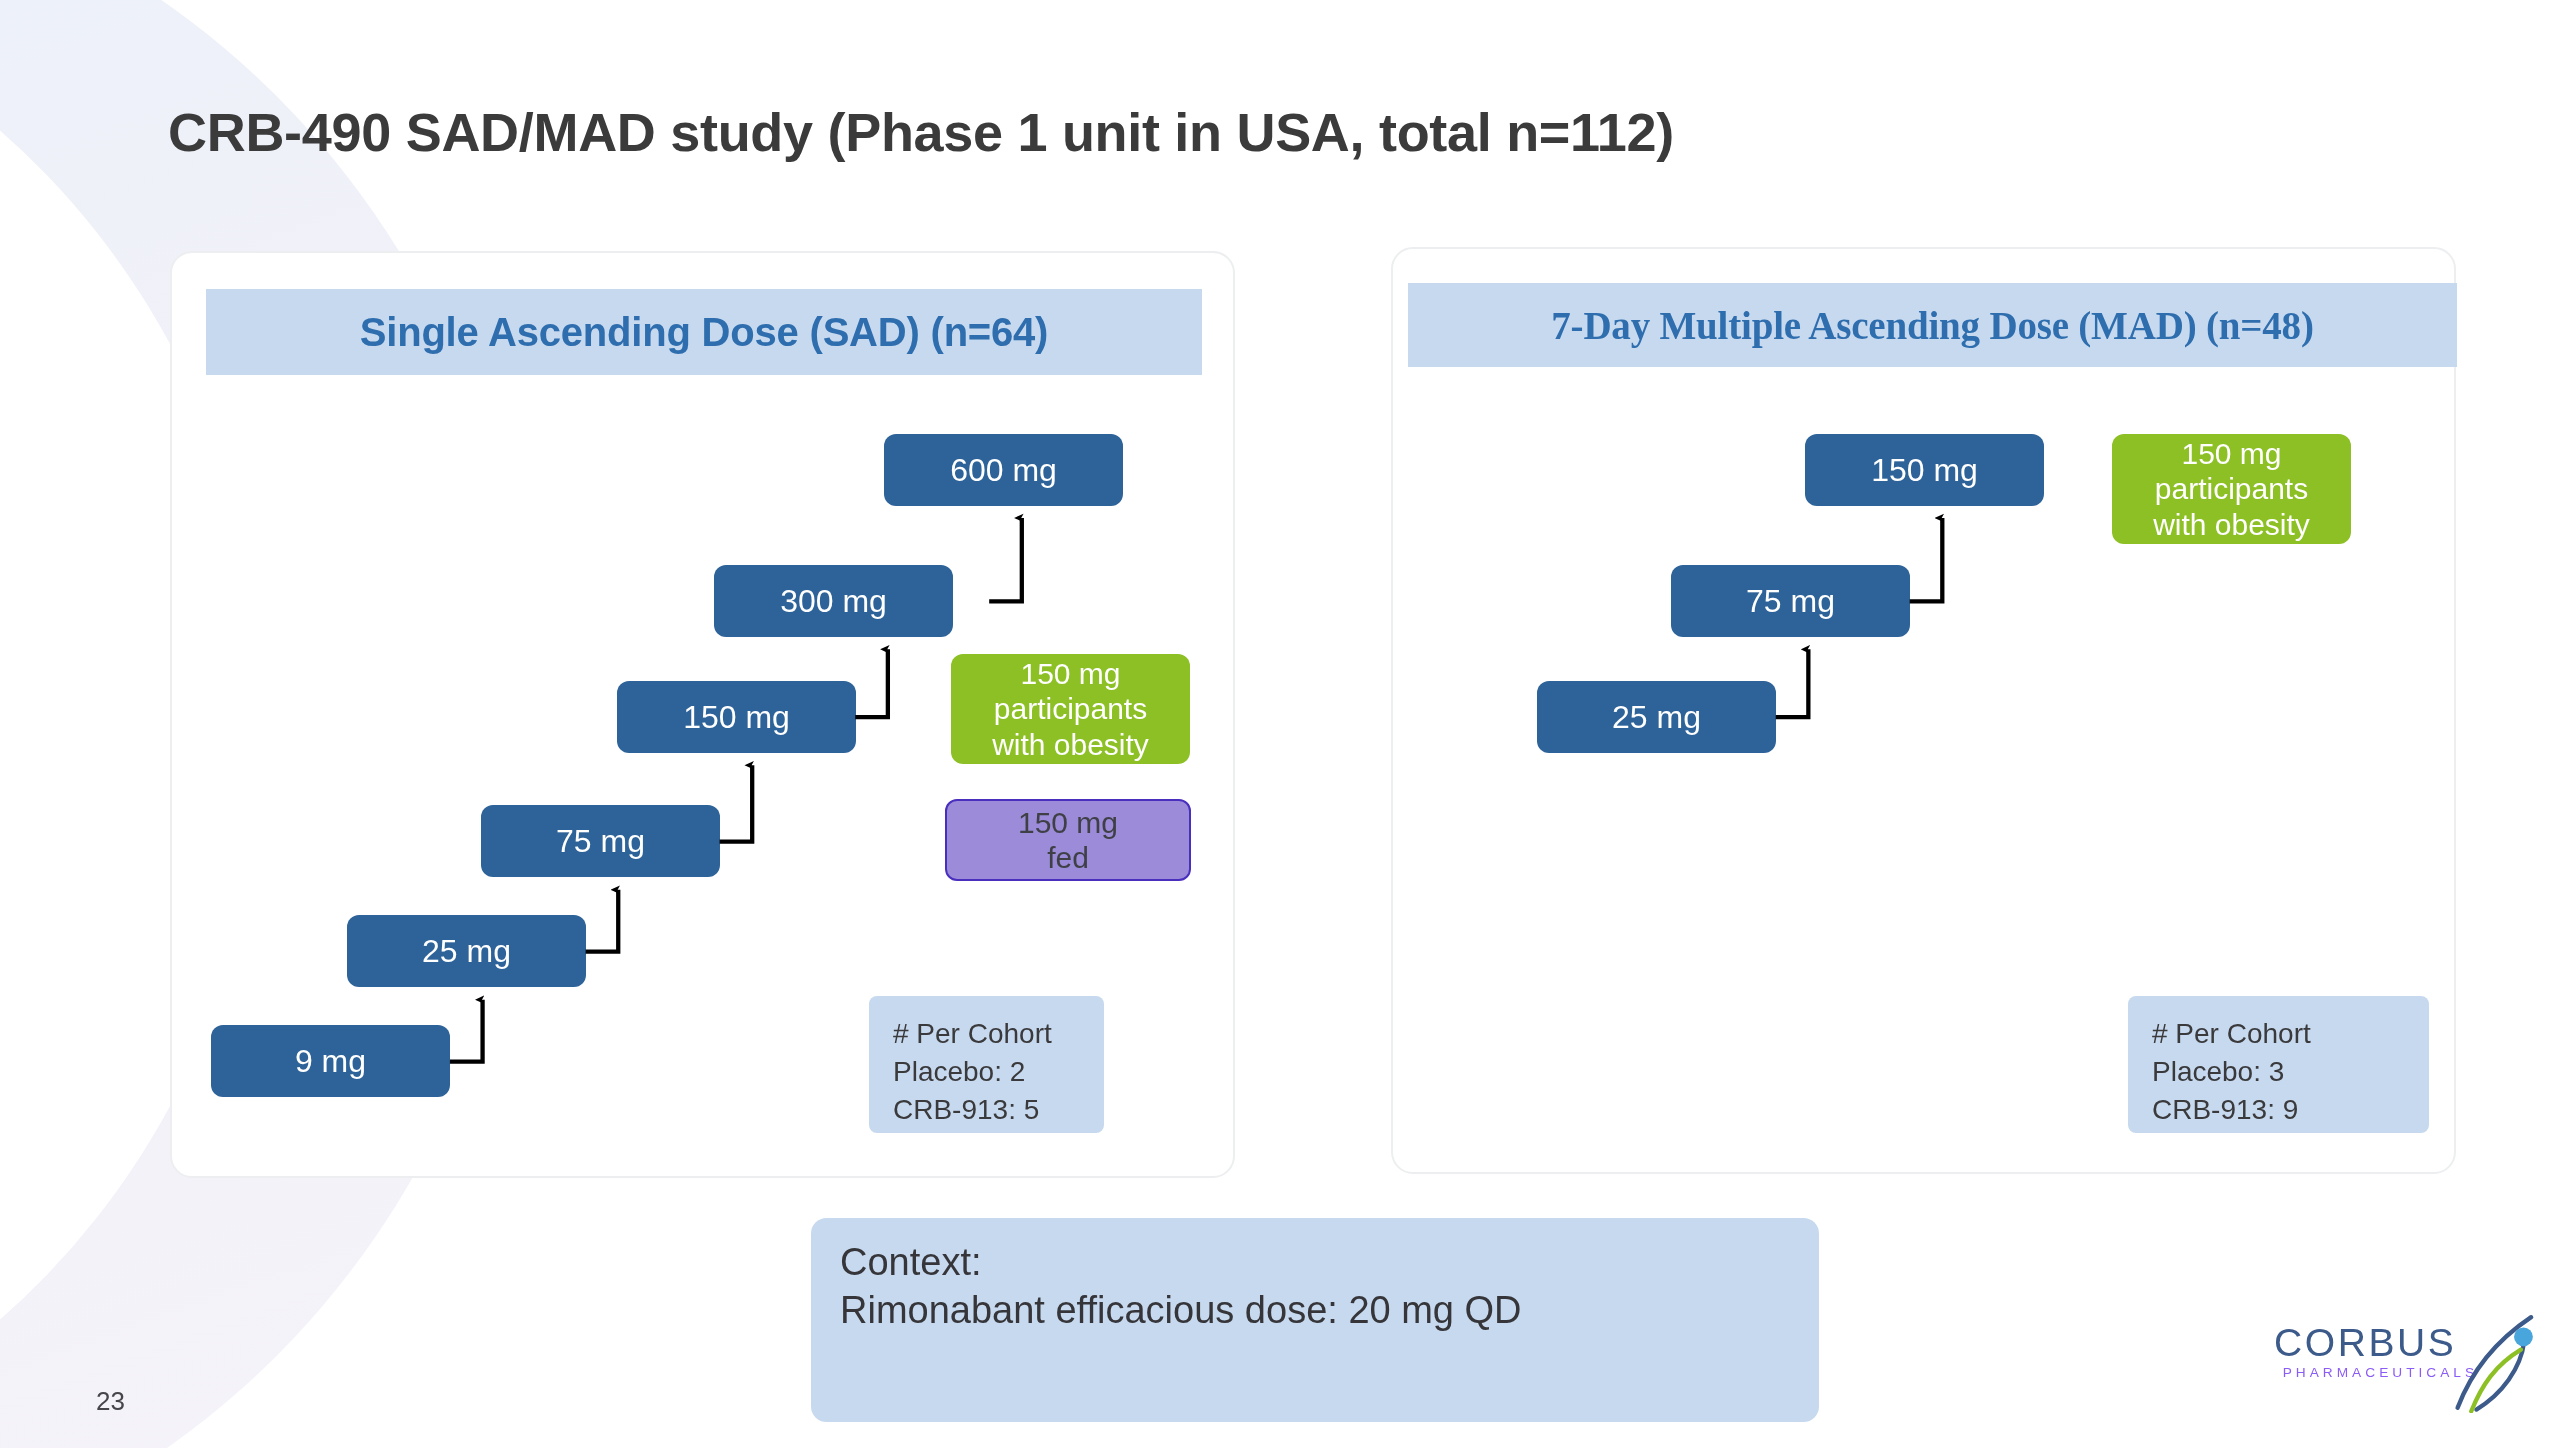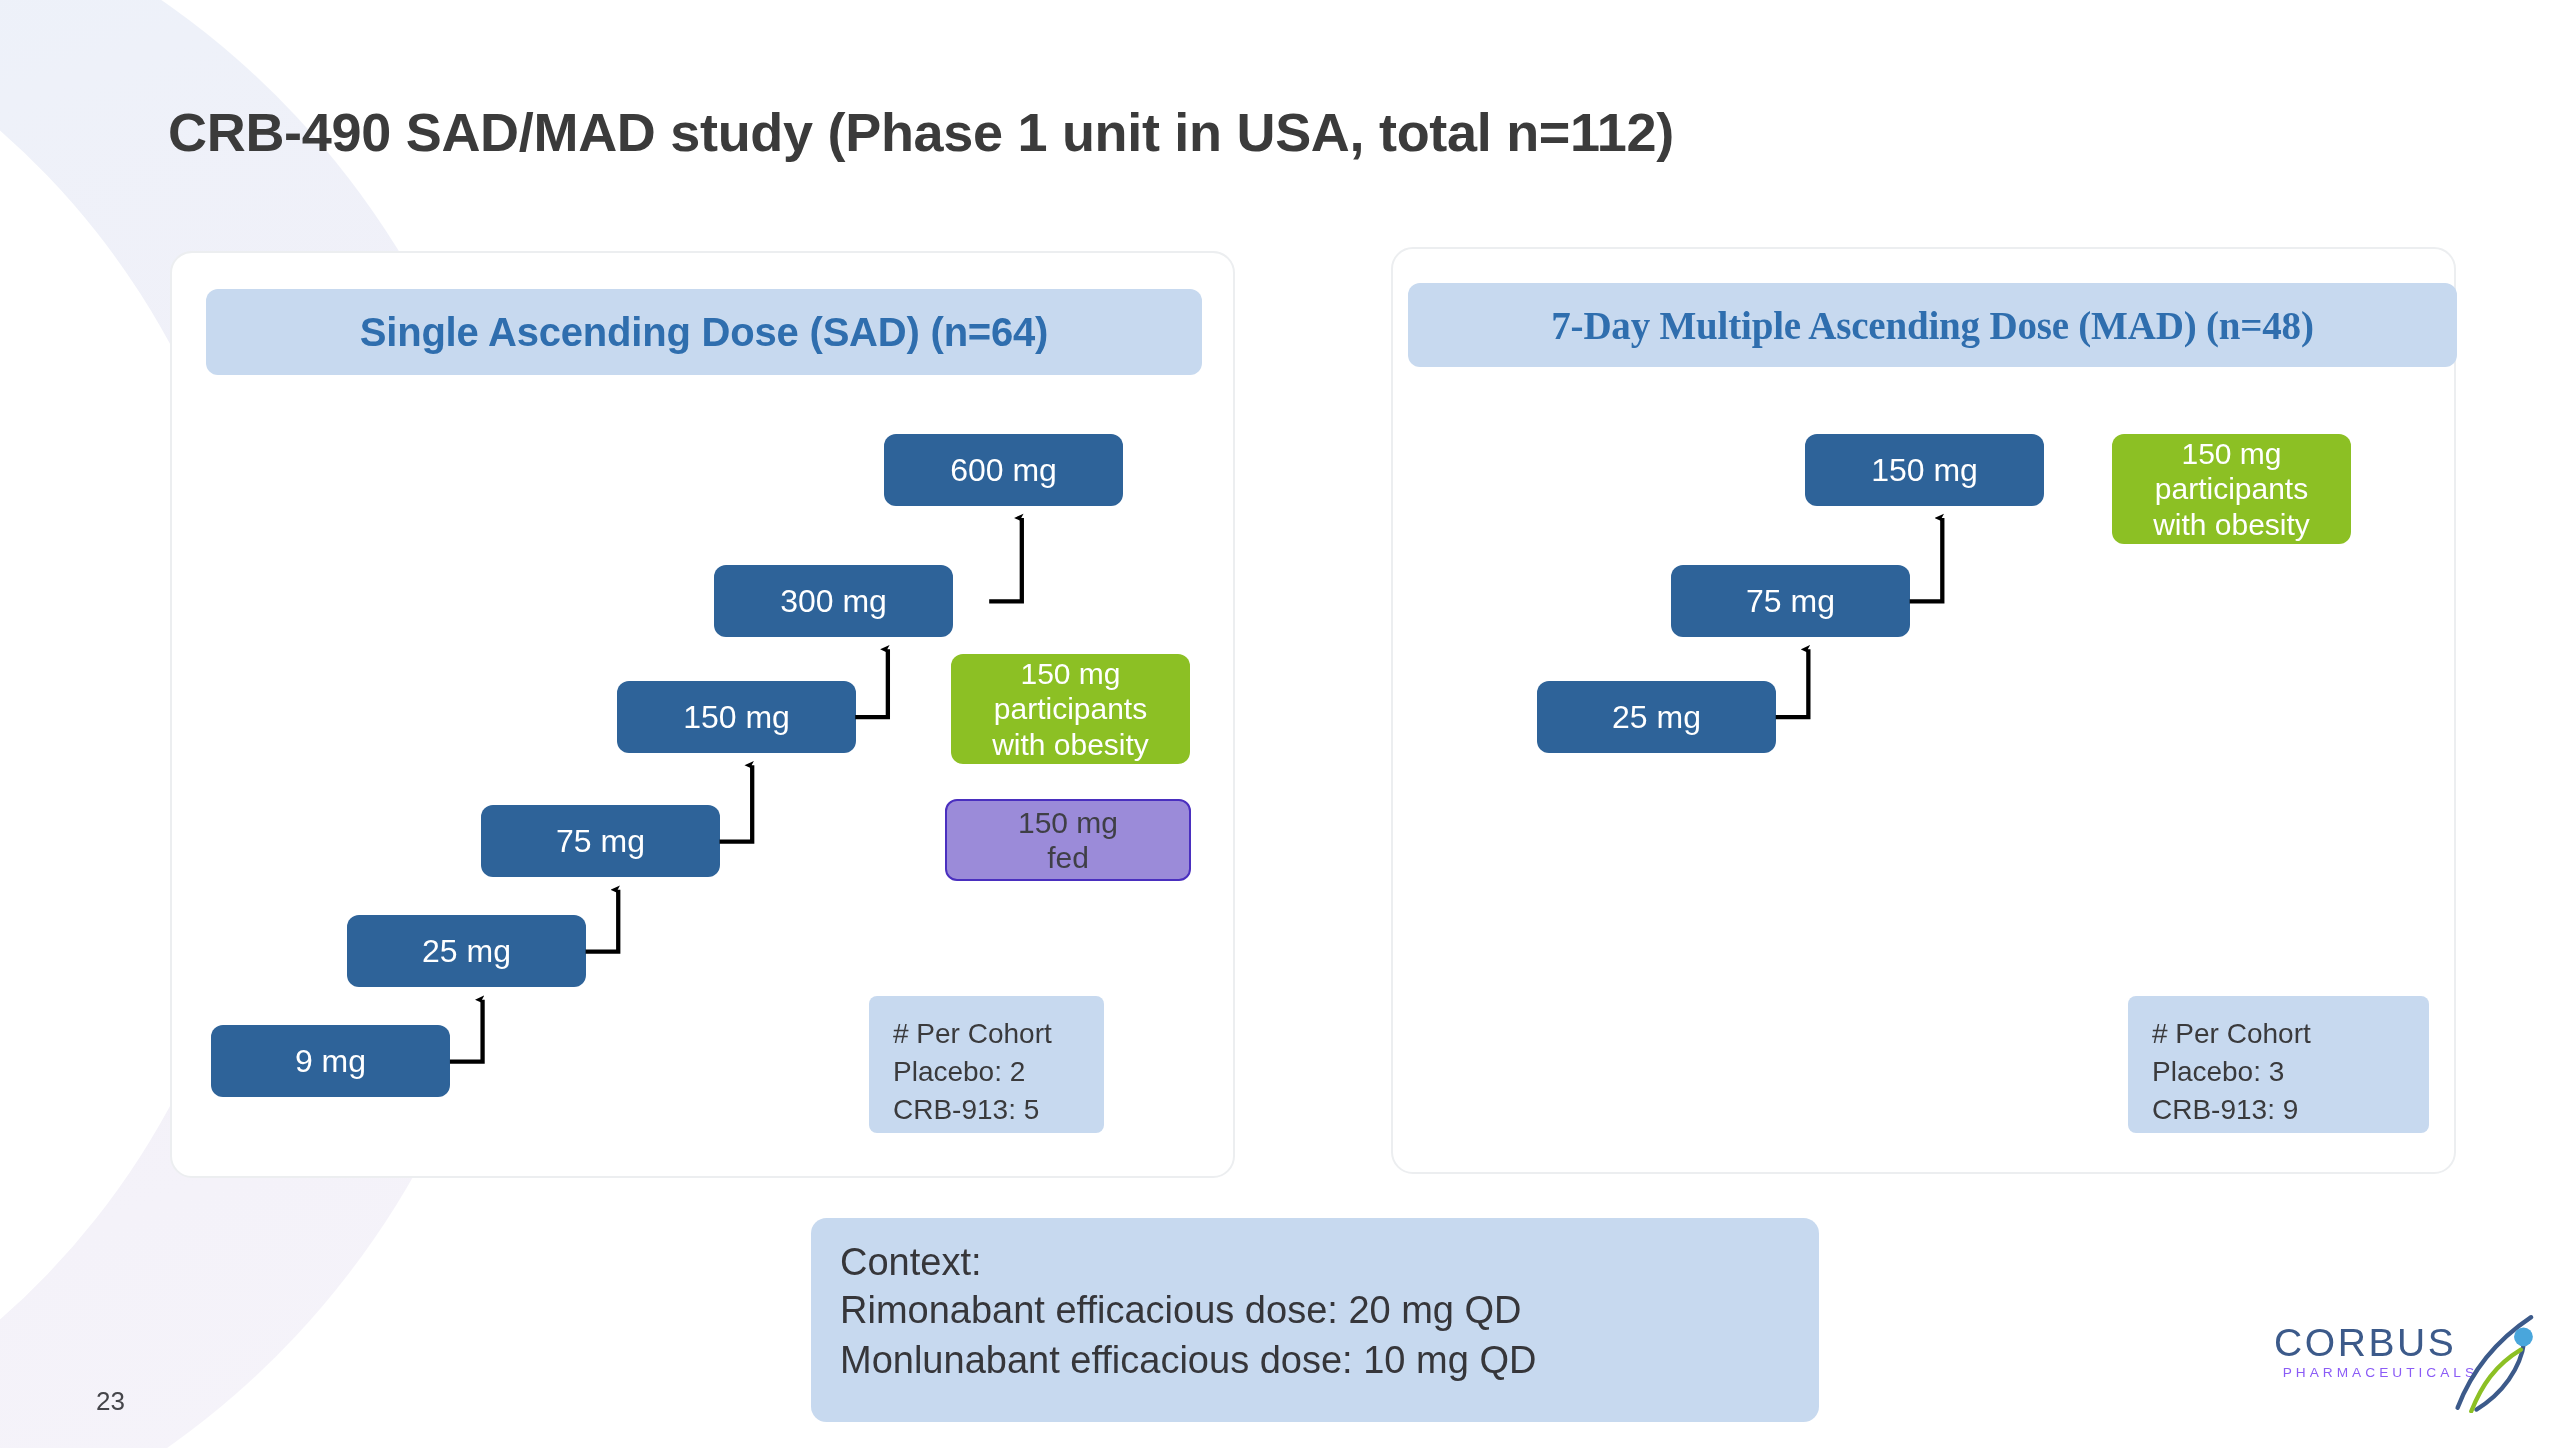--- a/index.html
+++ b/index.html
@@ -33,21 +33,21 @@
   
   .panel{
     position:absolute;background:#ffffff;
     border:2.6px solid #eceef0;border-radius:22px;
     box-sizing:border-box;
   }
   #panel-sad{left:170px;top:251px;width:1065px;height:927px;}
   #panel-mad{left:1391px;top:247px;width:1065px;height:927px;}
 
   .panel-header{
-    position:absolute;background:#c7d9ef;border-radius:12px;
+    position:absolute;background:#c7d9ef;border-radius:0;
     display:flex;align-items:center;justify-content:center;
     color:#2f6eae;font-weight:bold;letter-spacing:-0.2px;
     box-sizing:border-box;text-align:center;
   }
   #panel-header-sad{left:206px;top:289px;width:996px;height:86px;font-size:40px;}
   #panel-header-mad{left:1408px;top:283px;width:1049px;height:84px;font-size:39px;font-family:Liberation Serif, serif;}
 
   
   .dose-box{
     position:absolute;background:#2e6399;border-radius:12px;
@@ -173,21 +173,20 @@
 
   <div class="cohort-box" id="mad-cohort-box">
     <div># Per Cohort</div>
     <div>Placebo:  3</div>
     <div>CRB-913: 9</div>
   </div>
 
   <div id="context-box">
     <div id="context-heading">Context:</div>
     <div class="context-line">Rimonabant efficacious dose: 20 mg QD</div>
-    <div class="context-line">Monlunabant efficacious dose: 10 mg QD</div>
   </div>
 
   <div id="page-number">23</div>
 
   <div id="corbus-logo">
     <div id="corbus-wordmark">CORBUS</div>
     <div id="corbus-subword">PHARMACEUTICALS</div>
     <svg width="103" height="101" viewBox="0 0 120 118" style="position:absolute;left:168px;top:0;">
       <path d="M18 112 C 34 70, 62 34, 104 6" stroke="#3c5a8a" stroke-width="5" fill="none" stroke-linecap="round"></path>
       <path d="M96 34 C 92 66, 70 96, 40 114" stroke="#3c5a8a" stroke-width="5" fill="none" stroke-linecap="round"></path>

